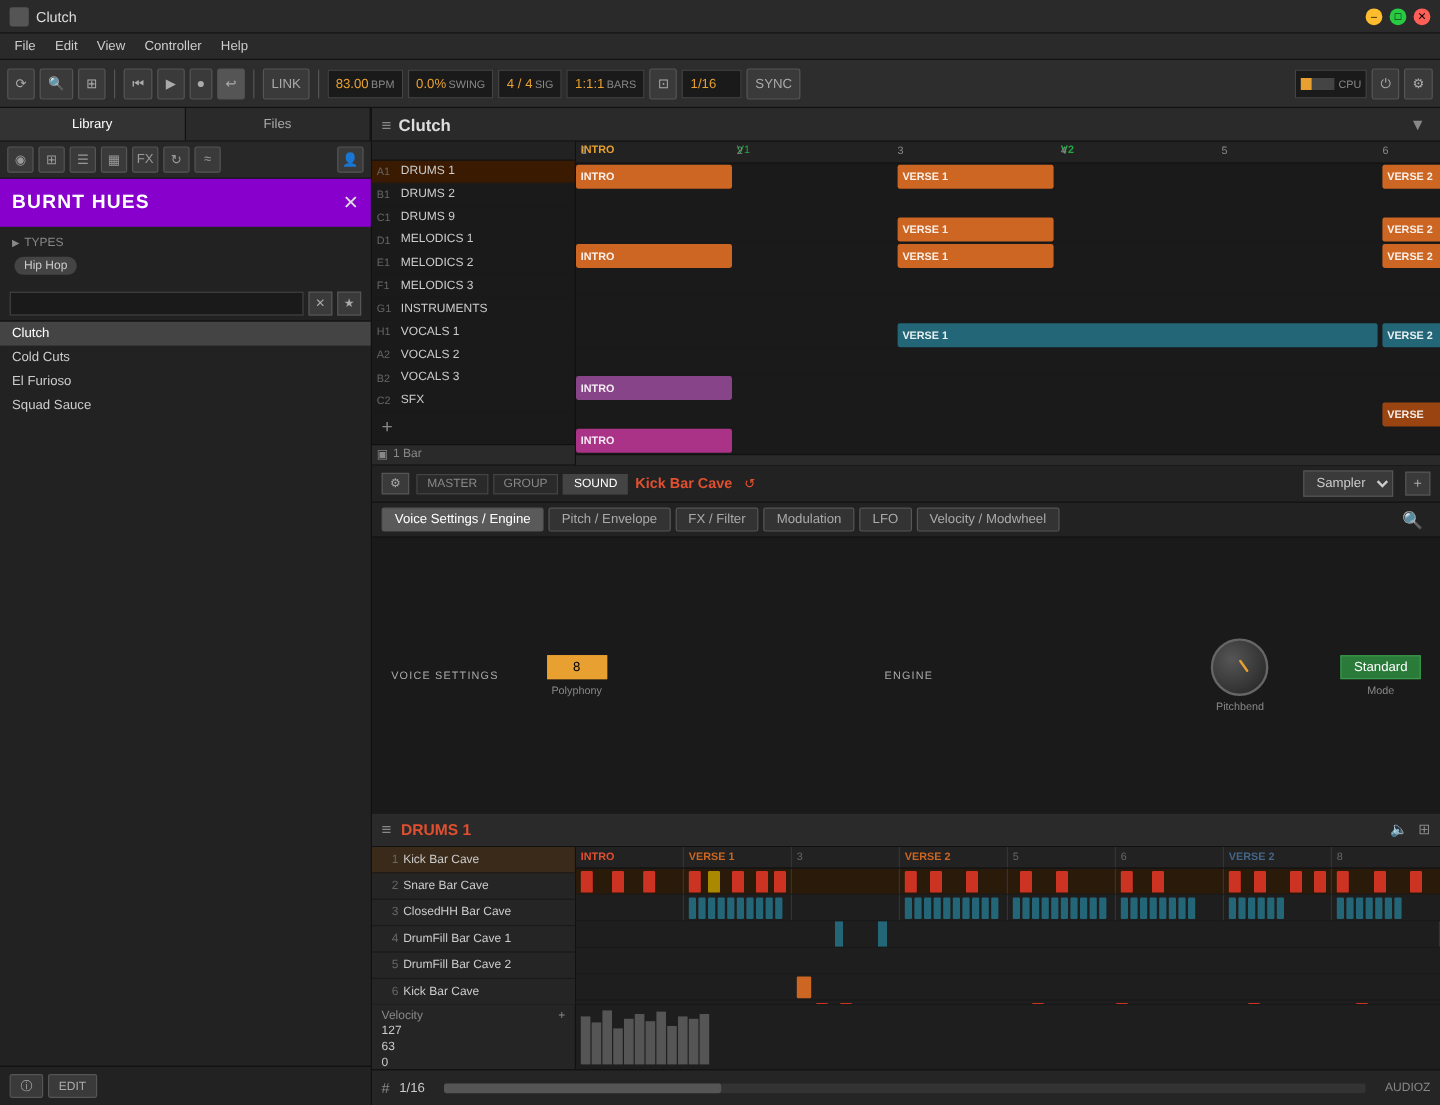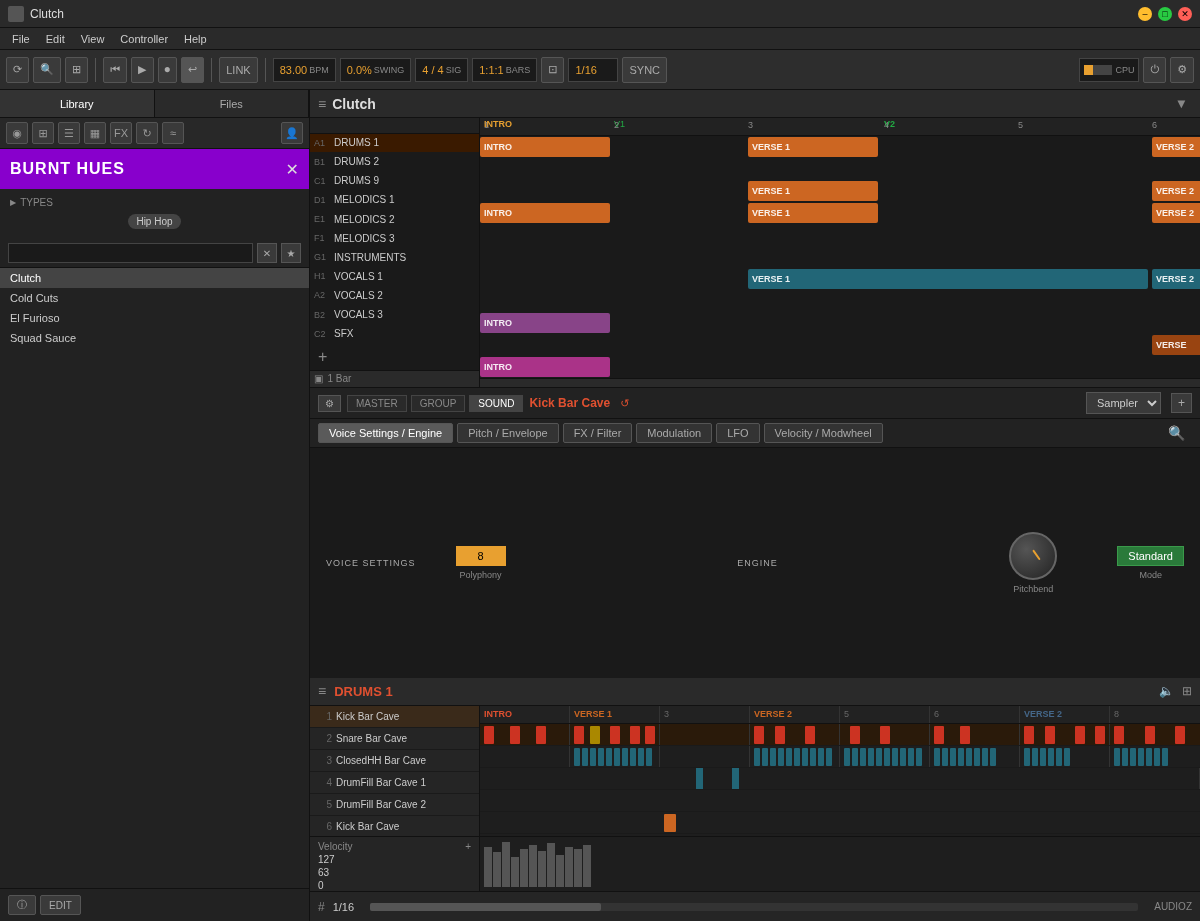--- a/index.html
+++ b/index.html
@@ -35,21 +35,21 @@
 
     
     #left-panel { width: 310px; min-width: 310px; background: #222; border-right: 1px solid #111; display: flex; flex-direction: column; }
     #left-tabs { display: flex; height: 28px; border-bottom: 1px solid #111; }
     .left-tab { flex: 1; display: flex; align-items: center; justify-content: center; color: #aaa; cursor: pointer; font-size: 11px; background: #2a2a2a; border-right: 1px solid #111; }
     .left-tab.active { background: #333; color: #fff; }
     #lib-icons { display: flex; align-items: center; padding: 4px 6px; gap: 4px; border-bottom: 1px solid #111; background: #282828; }
     .lib-icon { width: 22px; height: 22px; background: #3a3a3a; border: 1px solid #555; border-radius: 2px; display: flex; align-items: center; justify-content: center; color: #999; font-size: 11px; cursor: pointer; }
     #pack-header { background: #8800cc; color: #fff; padding: 8px 10px; display: flex; align-items: center; justify-content: space-between; height: 40px; }
     #pack-header .pack-name { font-size: 16px; font-weight: bold; letter-spacing: 1px; }
-    #types-section { padding: 8px 10px; text-align: center; }
+    #types-section { padding: 8px 10px; }
     .types-label { color: #888; font-size: 10px; margin-bottom: 4px; display: flex; align-items: center; gap: 4px; }
     .types-label::before { content: '▶'; font-size: 8px; }
     .tag-item { display: inline-block; background: #444; color: #ccc; padding: 2px 8px; border-radius: 10px; font-size: 10px; margin: 2px; cursor: pointer; }
     #search-bar { padding: 4px 8px; border-bottom: 1px solid #111; display: flex; align-items: center; gap: 4px; }
     .search-input { background: #1a1a1a; border: 1px solid #444; color: #ccc; height: 20px; padding: 0 6px; font-size: 11px; flex: 1; outline: none; }
     .search-btn { width: 20px; height: 20px; background: #3a3a3a; border: 1px solid #555; color: #aaa; cursor: pointer; font-size: 10px; display: flex; align-items: center; justify-content: center; }
     #song-list { flex: 1; overflow-y: auto; }
     .song-item { padding: 4px 10px; color: #ccc; cursor: pointer; font-size: 11px; }
     .song-item.active { background: #444; color: #fff; }
     #left-bottom { padding: 6px 8px; border-top: 1px solid #111; display: flex; gap: 4px; }

